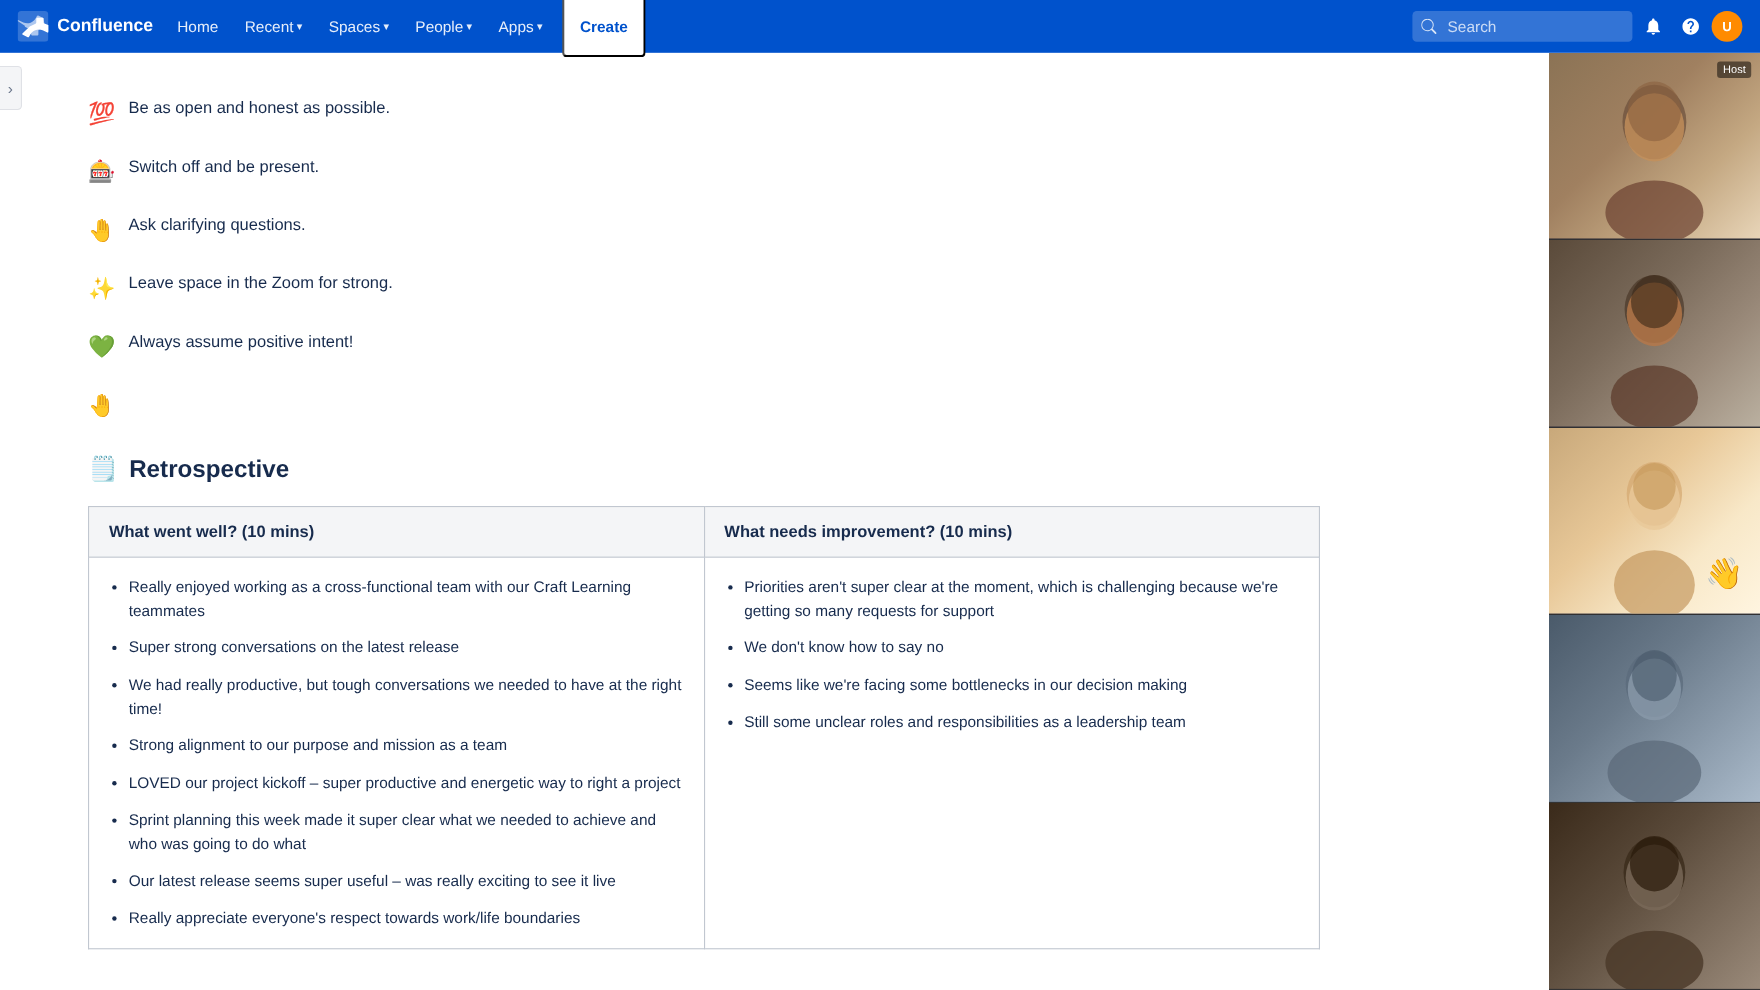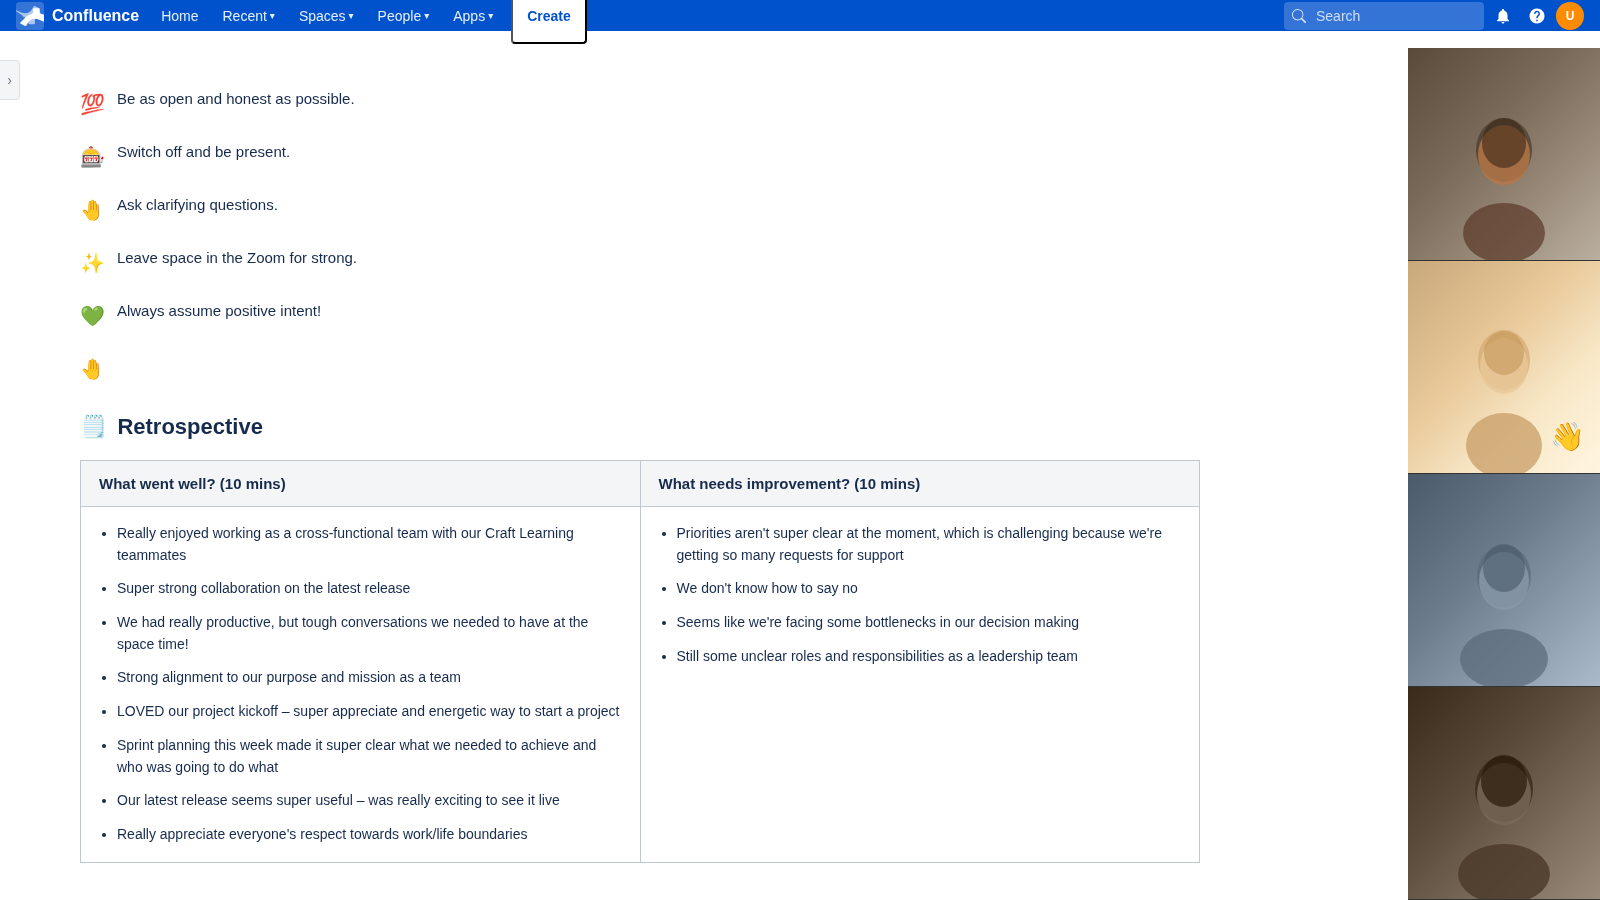--- a/index.html
+++ b/index.html
@@ -1,20 +1,20 @@
 <!DOCTYPE html>
 <html><head>
   <meta charset="utf-8">
   <style>
     * { box-sizing: border-box; margin: 0; padding: 0; }
     body { font-family: -apple-system, BlinkMacSystemFont, 'Segoe UI', sans-serif; font-size: 14px; color: #172b4d; background: #fff; overflow-x: hidden; }
 
     
     .navbar {
-      display: flex; align-items: center; height: 31px;
+      display: flex; align-items: center; height: 48px;
       background: #0052cc; padding: 0 16px; gap: 4px;
       position: fixed; top: 0; left: 0; right: 0; z-index: 100;
     }
     .nav-logo { display: flex; align-items: center; gap: 8px; color: #fff; font-weight: 700; font-size: 16px; margin-right: 8px; }
     .nav-logo svg { width: 28px; height: 28px; }
     .nav-item { color: rgba(255,255,255,0.9); padding: 6px 10px; border-radius: 4px; cursor: pointer; font-size: 14px; display: flex; align-items: center; gap: 3px; }
     .nav-create { background: #fff; color: #0052cc; font-weight: 600; padding: 18px 14px; border-radius: 4px; cursor: pointer; margin-left: 4px; font-size: 14px; }
     .nav-spacer { flex: 1; }
     .nav-search {
       background: rgba(255,255,255,0.2); border: none; border-radius: 4px;
@@ -178,24 +178,24 @@
         <tr>
           <th style="width:50%">What went well? (10 mins)</th>
           <th style="width:50%">What needs improvement? (10 mins)</th>
         </tr>
       </thead>
       <tbody>
         <tr>
           <td>
             <ul>
               <li>Really enjoyed working as a cross-functional team with our Craft Learning teammates</li>
-              <li>Super strong collaboration on the latest release</li>
-              <li>We had really productive, but tough conversations we needed to have at the space time!</li>
+              <li>Super strong conversations on the latest release</li>
+              <li>We had really productive, but tough conversations we needed to have at the right time!</li>
               <li>Strong alignment to our purpose and mission as a team</li>
-              <li>LOVED our project kickoff – super appreciate and energetic way to start a project</li>
+              <li>LOVED our project kickoff – super productive and energetic way to right a project</li>
               <li>Sprint planning this week made it super clear what we needed to achieve and who was going to do what</li>
               <li>Our latest release seems super useful – was really exciting to see it live</li>
               <li>Really appreciate everyone's respect towards work/life boundaries</li>
             </ul>
           </td>
           <td>
             <ul>
               <li>Priorities aren't super clear at the moment, which is challenging because we're getting so many requests for support</li>
               <li>We don't know how to say no</li>
               <li>Seems like we're facing some bottlenecks in our decision making</li>
@@ -203,20 +203,31 @@
             </ul>
           </td>
         </tr>
       </tbody>
     </table>
 
   </div>
 
   <div class="video-panel">
 
+    <div class="video-tile">
+      <div class="video-bg p1" style="width:100%;height:100%;position:relative;">
+        <svg width="100%" height="100%" viewBox="0 0 192 175" preserveAspectRatio="xMidYMax meet">
+          <ellipse cx="96" cy="65" rx="30" ry="35" fill="#6b4f3a" opacity="0.7"></ellipse>
+          <ellipse cx="96" cy="70" rx="28" ry="32" fill="#c4905a" opacity="0.8"></ellipse>
+          <ellipse cx="96" cy="55" rx="25" ry="28" fill="#8b6040" opacity="0.6"></ellipse>
+          <rect x="50" y="120" width="92" height="60" rx="46" fill="#6b4030" opacity="0.7"></rect>
+        </svg>
+        <div style="position:absolute;top:8px;right:8px;background:rgba(0,0,0,0.5);color:white;font-size:10px;padding:2px 5px;border-radius:3px;">Host</div>
+      </div>
+    </div>
 
     <div class="video-tile">
       <div class="video-bg p2" style="width:100%;height:100%;position:relative;">
         <svg width="100%" height="100%" viewBox="0 0 192 175" preserveAspectRatio="xMidYMax meet">
           <ellipse cx="96" cy="65" rx="28" ry="32" fill="#4a3828" opacity="0.7"></ellipse>
           <ellipse cx="96" cy="70" rx="26" ry="30" fill="#b87848" opacity="0.8"></ellipse>
           <ellipse cx="96" cy="58" rx="22" ry="25" fill="#3a2818" opacity="0.6"></ellipse>
           <rect x="55" y="118" width="82" height="60" rx="41" fill="#5a3828" opacity="0.7"></rect>
         </svg>
       </div>

